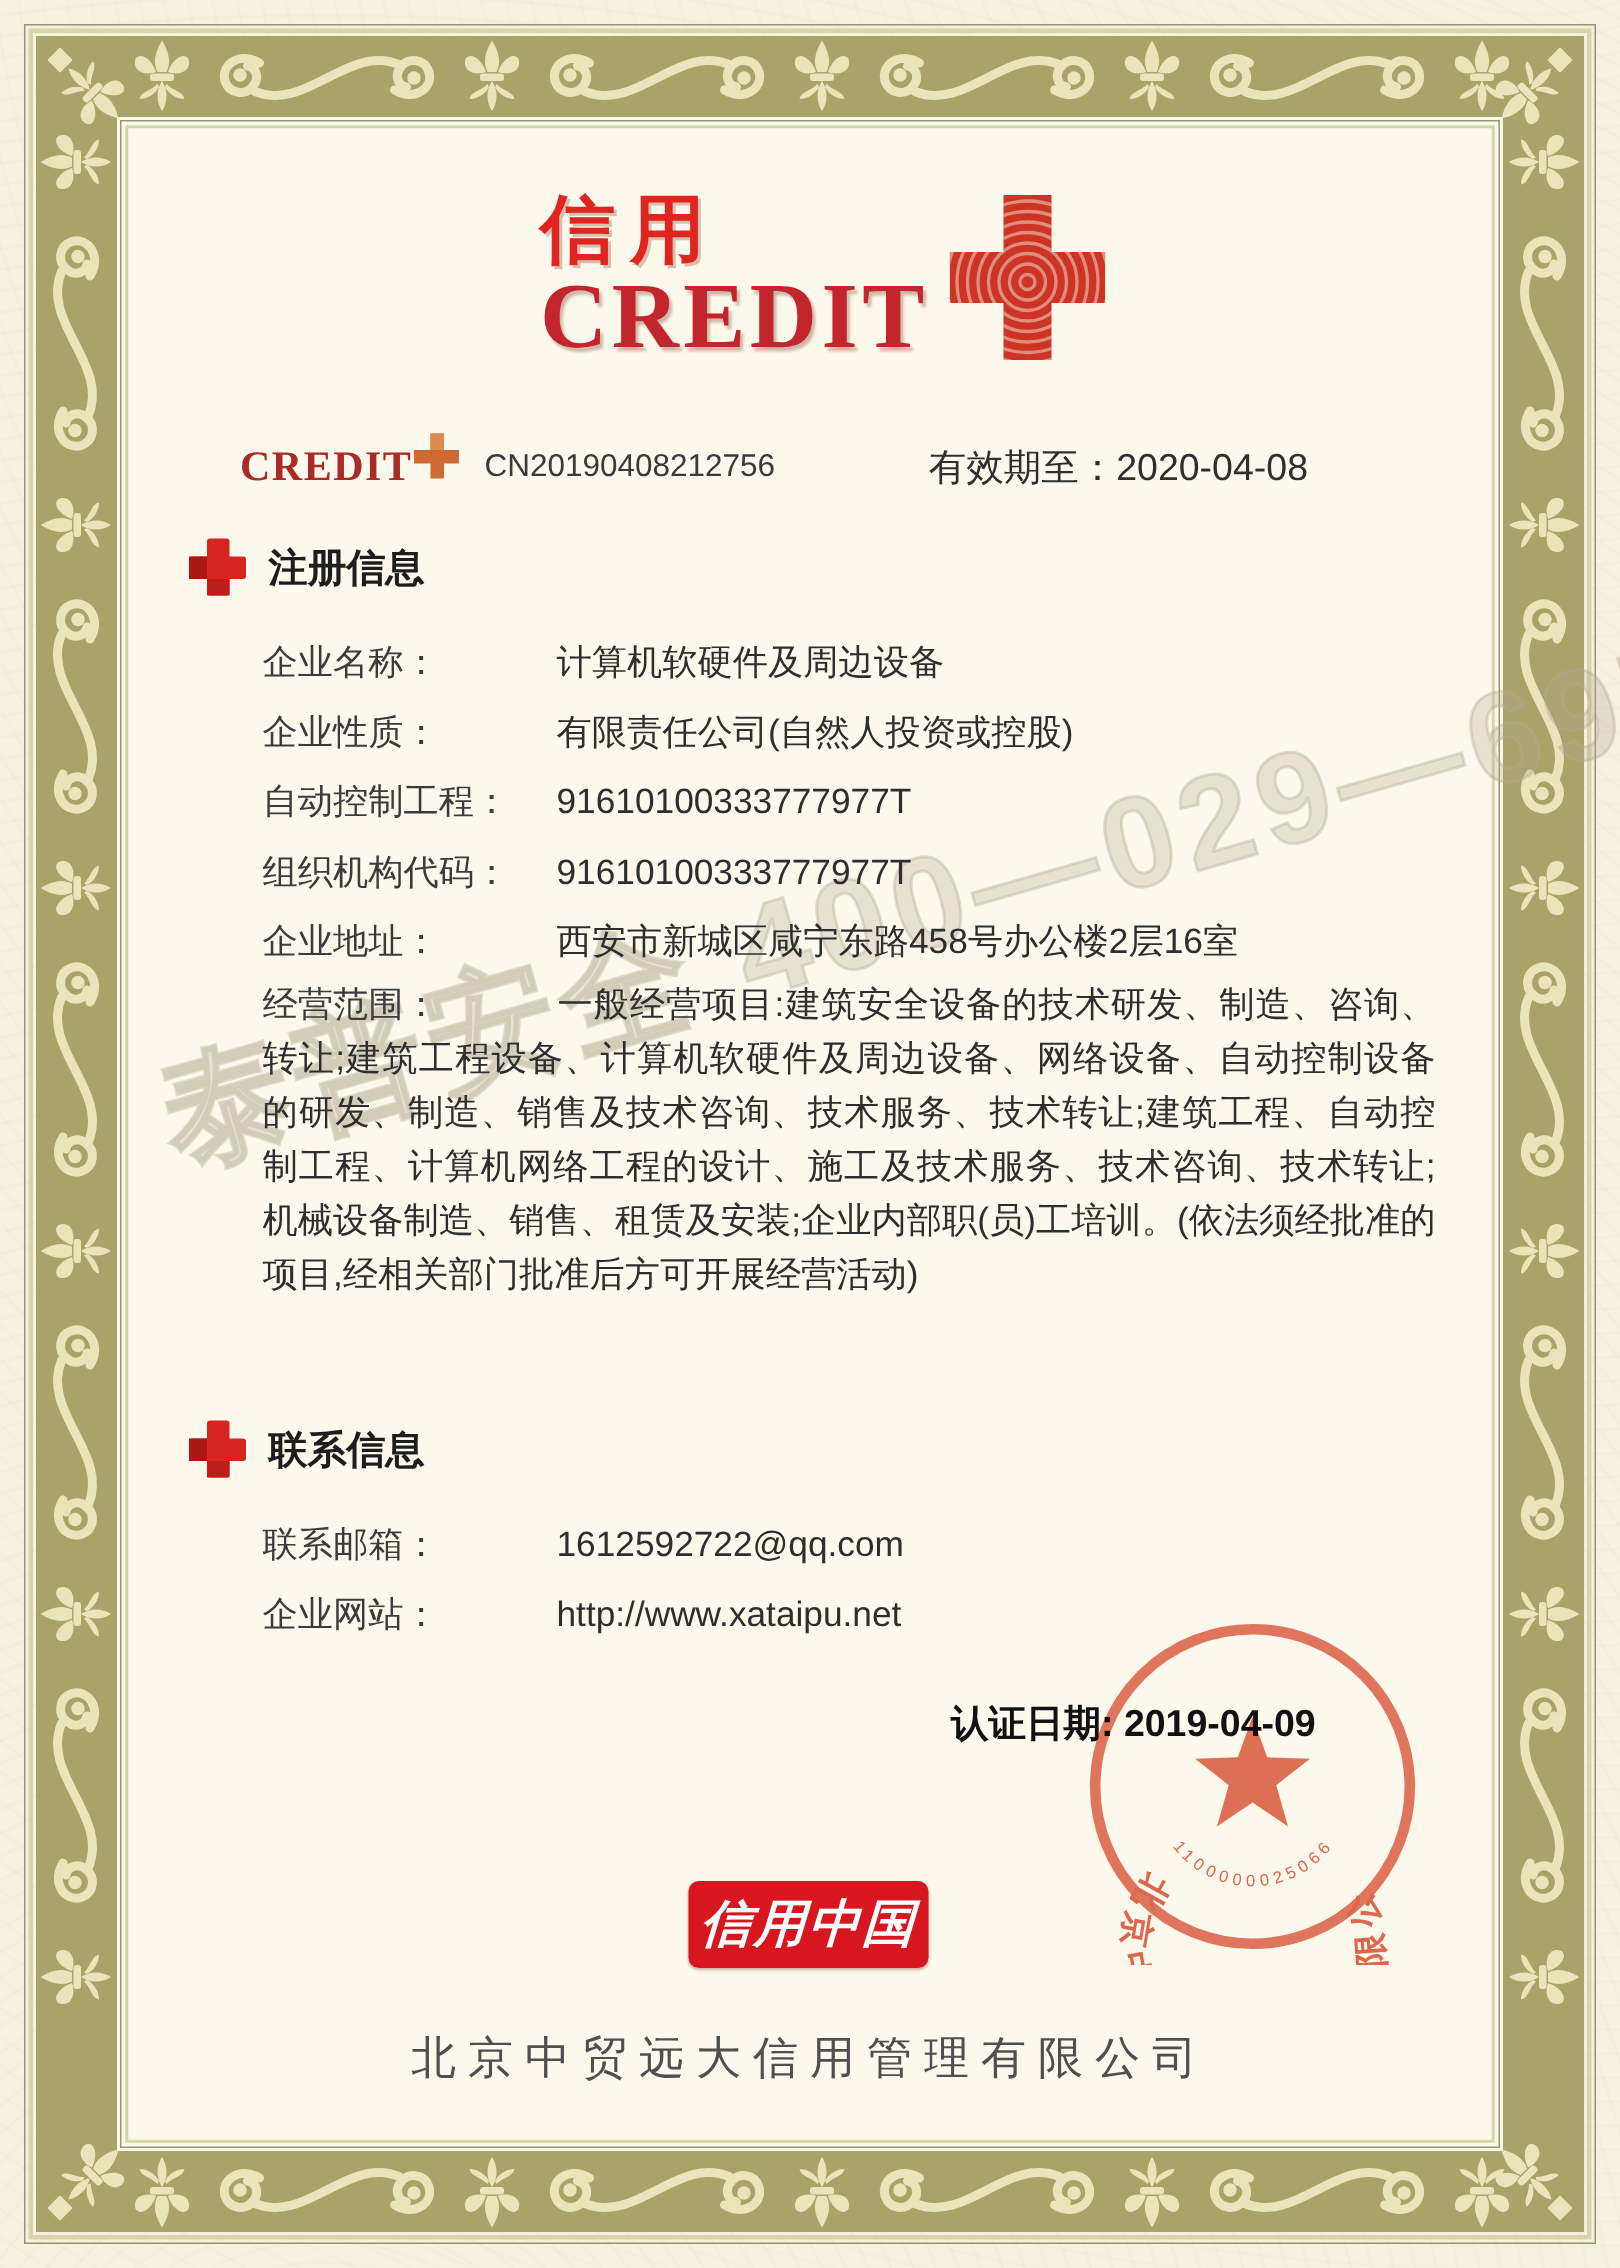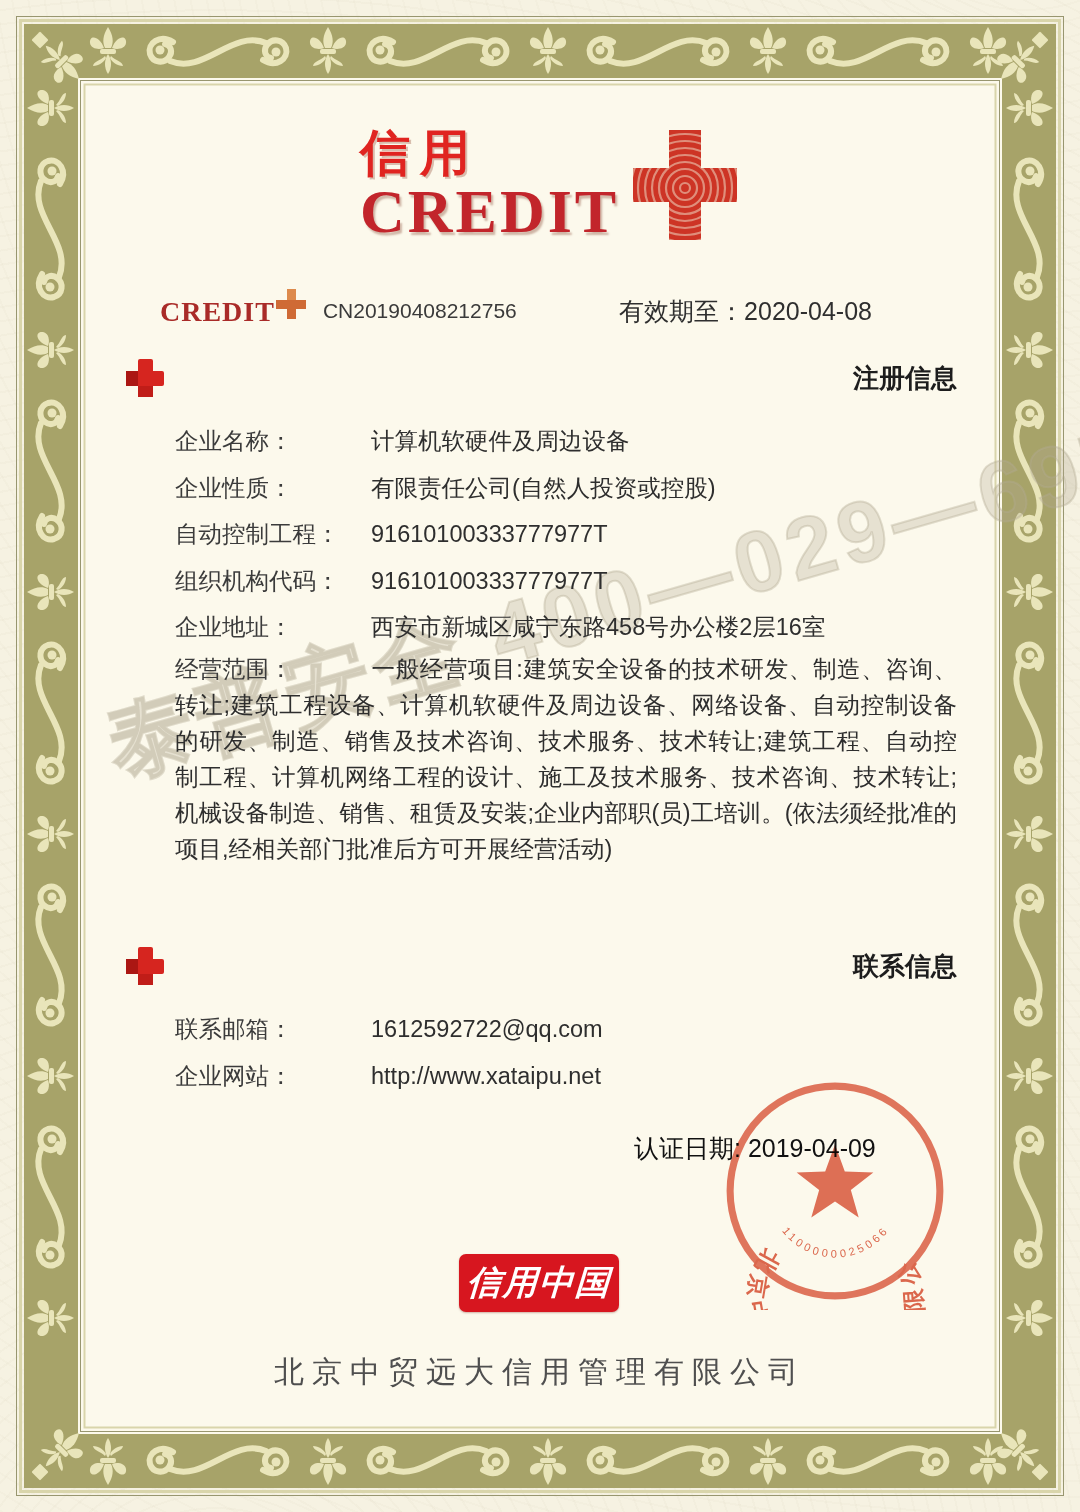--- a/index.html
+++ b/index.html
@@ -44,30 +44,30 @@
     font-family:"Liberation Serif","DejaVu Serif",serif; font-weight:bold; font-size:28px;
     color:#a92b28; letter-spacing:1px; margin-top:8px;
   }
   .cert-no{margin-left:16px; font-size:21px; color:#3a3a3a; margin-top:6px;}
   .valid-until{margin-left:auto; font-size:25px; color:#2f2f2f; margin-top:6px;}
 
   
   .section{position:absolute; left:125px; width:832px;}
   .sec-reg{top:358px;}
   .sec-contact{top:946px;}
-  .sec-head{display:flex; align-items:center; gap:14px;justify-content:space-between;}
+  .sec-head{display:flex; align-items:center; gap:14px;}
   .sec-title{font-size:26px; font-weight:bold; color:#1d1d1d;}
   .rows{margin-top:20px; padding-left:50px; font-size:23.5px;}
   .row{line-height:46.5px; margin:0;}
   .flabel{display:inline-block; width:196px; vertical-align:top;}
   .fvalue{color:#2e2e2e;}
   .scope{line-height:36px; text-align:justify; margin:0;}
 
   
-  .cert-date{position:absolute; left:634px; top:1132px; font-size:25px; font-weight:normal; color:#111; z-index:5;}
+  .cert-date{position:absolute; left:634px; top:1132px; font-size:25px; font-weight:bold; color:#111; z-index:5;}
 
   
   .stamp{position:absolute; left:716px; top:1072px; width:238px; height:238px; z-index:6;
          mix-blend-mode:multiply; opacity:.92;}
 
   
   .cc-logo{
     position:absolute; left:459px; top:1254px; width:160px; height:58px; z-index:4;
     background:#d7161f; border-radius:7px; display:flex; align-items:center; justify-content:center;
     box-shadow:0 1px 2px rgba(120,40,30,.35);

